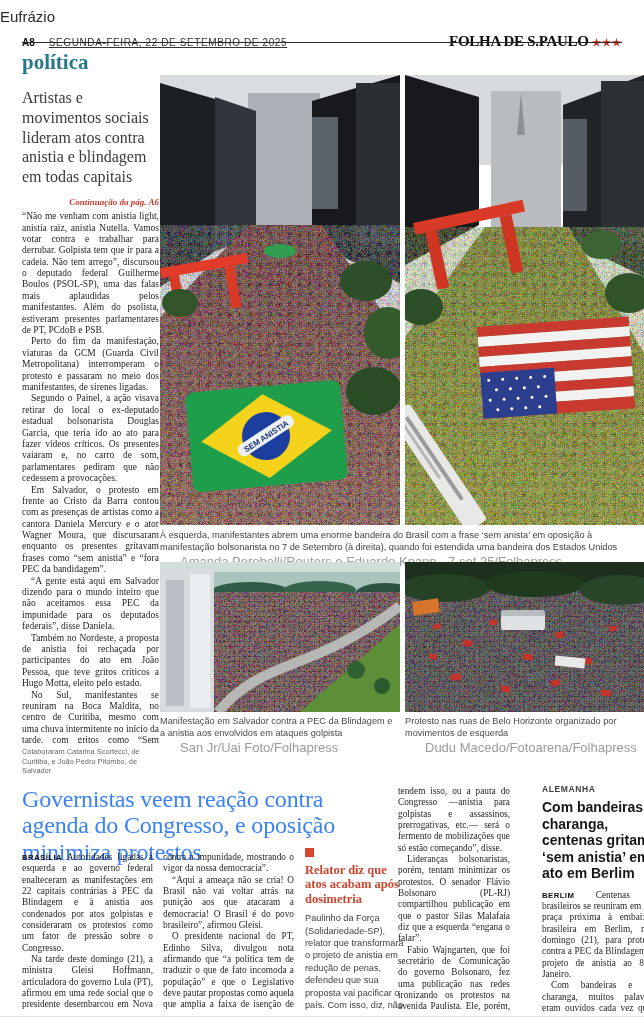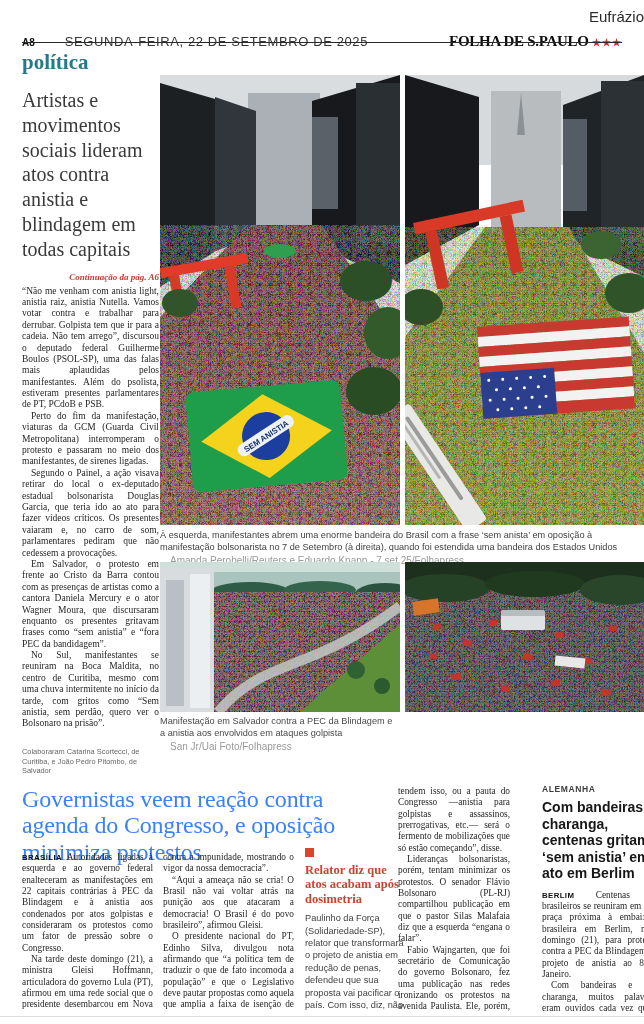--- a/index.html
+++ b/index.html
@@ -3,45 +3,45 @@
 <meta charset="utf-8">
 <style>
   * { margin:0; padding:0; box-sizing:border-box; }
   html,body { background:#fff; }
   .page {
     position:relative; width:644px; height:1024px; background:#fff;
     font-family:"Liberation Serif", serif; color:#222; overflow:hidden;
     margin:0 auto;
   }
   
-  .plate-kicker { position:absolute; top:8px; left:0; width:100%; text-align:right;
+  .plate-kicker { position:absolute; top:8px; left:0; width:100%; text-align:left;
     font-family:"Liberation Sans", sans-serif; font-size:15px; color:#2b2b2b; }
   .header-row { position:absolute; top:33px; left:22px; width:600px; display:flex; align-items:baseline; }
   .pnum { font-family:"Liberation Sans", sans-serif; font-weight:bold; font-size:10px; color:#111; }
-  .pdate { font-family:"Liberation Sans", sans-serif; font-size:13px; letter-spacing:.6px; color:#333; margin-left:30px; }
+  .pdate { font-family:"Liberation Sans", sans-serif; font-size:10px; letter-spacing:.6px; color:#333; margin-left:14px;text-decoration:underline; }
   .masthead { margin-left:auto; font-family:"Liberation Serif", serif; font-weight:bold; font-size:15px; letter-spacing:-0.3px; color:#0d0d0d; }
   .stars { color:#c72b1e; font-size:10px; letter-spacing:1px; }
   .hrule { position:absolute; top:42px; left:22px; width:600px; border-top:1px solid #2b2b2b; }
   .section-title { position:absolute; top:50px; left:22px; font-family:"Liberation Serif", serif;
     font-weight:bold; font-size:21px; color:#26798b; }
   
   .lead-col { position:absolute; left:22px; top:88px; width:137px; height:655px; overflow:hidden; }
-  .lead-headline { font-size:20px; line-height:1.24; color:#3a3a3a; margin-bottom:10px; }
+  .lead-headline { font-size:16px; line-height:1.24; color:#3a3a3a; margin-bottom:10px; }
   .continuation { font-family:"Liberation Serif", serif; font-style:italic; font-weight:bold;
     font-size:9px; color:#c53a2e; margin-bottom:4px;text-align:right; }
   .bp { font-size:9.5px; line-height:1.2; text-align:justify; color:#1f1f1f; }
   .bp.ind { text-indent:9px; }
   .collab-note { position:absolute; left:22px; top:747px; width:137px;
     font-family:"Liberation Sans", sans-serif; font-size:7.4px; line-height:1.3; color:#666; }
   
   .photo-top-left   { position:absolute; left:160px; top:75px;  width:240px; height:450px; }
   .photo-top-right  { position:absolute; left:405px; top:75px;  width:239px; height:450px; }
   .main-caption { position:absolute; left:160px; top:530px; width:484px;
     font-family:"Liberation Sans", sans-serif; font-size:9.2px; line-height:1.3; color:#3f3f3f; }
-  .credit { font-size:10px; color:#9a9a9a; margin-left:10px; white-space:nowrap; }
+  .credit { font-size:13px; color:#9a9a9a; margin-left:20px; white-space:nowrap; }
   .photo-mid-left  { position:absolute; left:160px; top:562px; width:240px; height:150px; }
   .photo-mid-right { position:absolute; left:405px; top:562px; width:239px; height:150px; }
   .mid-cap-left  { position:absolute; left:160px; top:716px; width:240px; }
   .mid-cap-right { position:absolute; left:405px; top:716px; width:239px; }
   .mid-cap-left, .mid-cap-right { font-family:"Liberation Sans", sans-serif; font-size:9.2px;
     line-height:1.3; color:#4a4a4a; }
   .photo-frame svg { display:block; }
   
   .bottom { position:absolute; left:22px; top:784px; width:600px; height:231px; }
   .b-headline { position:absolute; left:0; top:2px; width:372px;
@@ -82,20 +82,22 @@
   <div class="hrule"></div>
   <div class="section-title">política</div>
 
   <div class="lead-col">
     <div class="lead-headline">Artistas e movimentos sociais lideram atos contra anistia e blindagem em todas capitais</div>
     <div class="continuation">Continuação da pág. A6</div>
     <p class="bp">“Não me venham com anistia light, anistia raiz, anistia Nutella. Vamos votar contra e trabalhar para derrubar. Golpista tem que ir para a cadeia. Não tem arrego”, discursou o deputado federal Guilherme Boulos (PSOL-SP), uma das falas mais aplaudidas pelos manifestantes. Além do psolista, estiveram presentes parlamentares de PT, PCdoB e PSB.</p>
     <p class="bp ind">Perto do fim da manifestação, viaturas da GCM (Guarda Civil Metropolitana) interromperam o protesto e passaram no meio dos manifestantes, de sirenes ligadas.</p>
     <p class="bp ind">Segundo o Painel, a ação visava retirar do local o ex-deputado estadual bolsonarista Douglas Garcia, que teria ido ao ato para fazer vídeos críticos. Os presentes vaiaram e, no carro de som, parlamentares pediram que não cedessem a provocações.</p>
     <p class="bp ind">Em Salvador, o protesto em frente ao Cristo da Barra contou com as presenças de artistas como a cantora Daniela Mercury e o ator Wagner Moura, que discursaram enquanto os presentes gritavam frases como “sem anistia” e “fora PEC da bandidagem”.</p>
+    <p class="bp ind">“A gente está aqui em Salvador dizendo para o mundo inteiro que não aceitamos essa PEC da impunidade para os deputados federais”, disse Daniela.</p>
+    <p class="bp ind">Também no Nordeste, a proposta de anistia foi rechaçada por participantes do ato em João Pessoa, que teve gritos críticos a Hugo Motta, eleito pelo estado.</p>
     <p class="bp ind">No Sul, manifestantes se reuniram na Boca Maldita, no centro de Curitiba, mesmo com uma chuva intermitente no início da tarde, com gritos como “Sem anistia, sem perdão, quero ver o Bolsonaro na prisão”.</p>
 
   </div>
   <div class="collab-note">Colaboraram Catarina Scortecci, de Curitiba, e João Pedro Pitombo, de Salvador</div>
 
   <div class="photo-frame photo-top-left">
     <svg width="240" height="450" viewBox="0 0 240 450" preserveAspectRatio="none">
       <defs>
         <filter id="nz1" x="0" y="0" width="100%" height="100%">
           <feTurbulence type="turbulence" baseFrequency="0.55" numOctaves="2" seed="7"></feTurbulence>
@@ -272,20 +274,24 @@
       <g transform="rotate(6 165 100)">
           <rect x="150" y="95" width="30" height="10" fill="#e8e8e8"></rect>
         </g>
     </svg>
   </div>
 
   <div class="mid-cap-left">
     <span>Manifestação em Salvador contra a PEC da Blindagem e a anistia aos envolvidos em ataques golpista</span>
     <span class="credit">San Jr/Uai Foto/Folhapress</span>
   </div>
+  <div class="mid-cap-right">
+    <span>Protesto nas ruas de Belo Horizonte organizado por movimentos de esquerda</span>
+    <span class="credit">Dudu Macedo/Fotoarena/Folhapress</span>
+  </div>
 
   <div class="bottom">
     <div class="b-headline">Governistas veem reação contra agenda do Congresso, e oposição minimiza protestos</div>
 
     <div class="bcol bcol1">
       <p class="bp">
         <span class="dateline">BRASÍLIA</span>
         <span>Autoridades ligadas à esquerda e ao governo federal enalteceram as manifestações em 22 capitais contrárias à PEC da Blindagem e à anistia aos condenados por atos golpistas e consideraram os protestos como um fator de pressão sobre o Congresso.</span>
       </p>
       <p class="bp ind">Na tarde deste domingo (21), a ministra Gleisi Hoffmann, articuladora do governo Lula (PT), afirmou em uma rede social que o presidente desembarcou em Nova York, para a Assembleia Geral da ONU, “acompanhado do povo brasileiro, que foi às ruas falar alto contra a anistia aos golpistas,</p>

